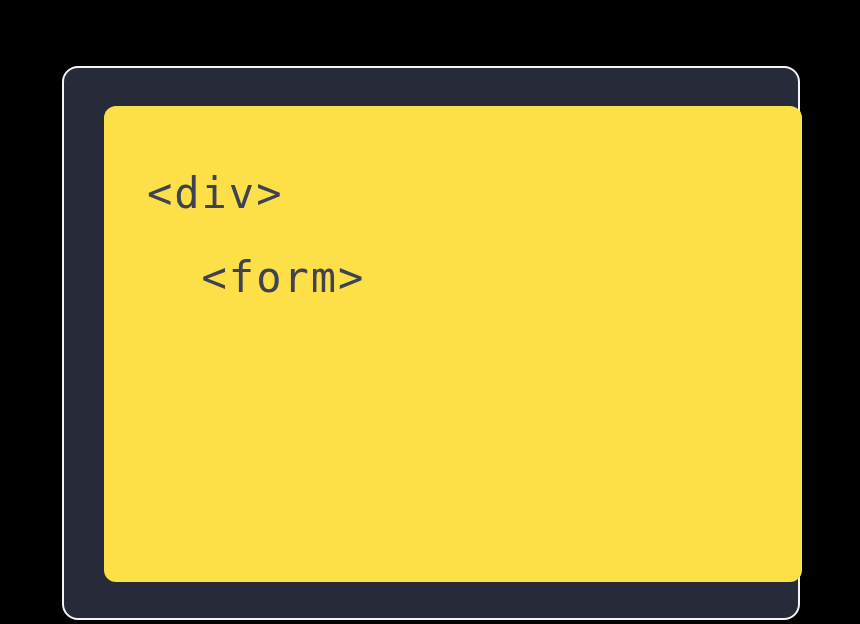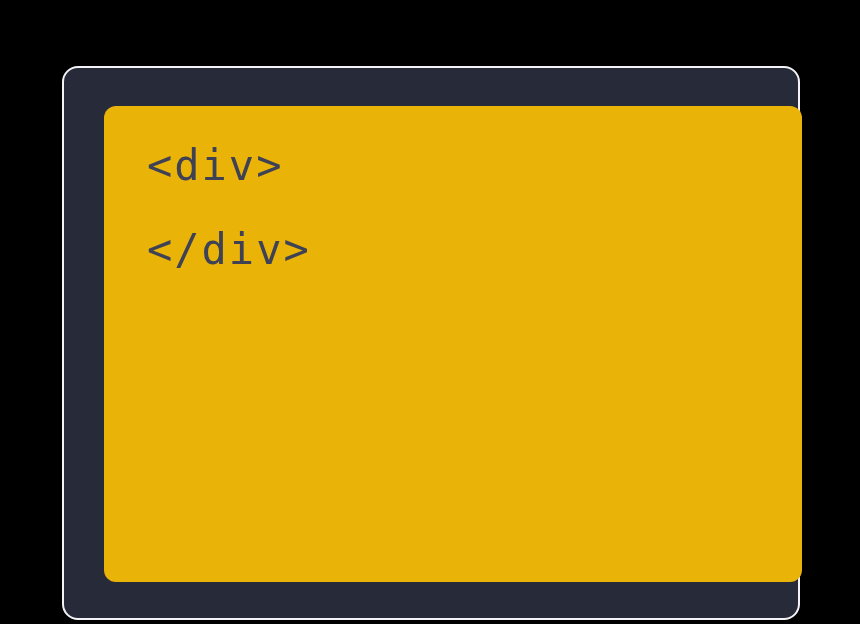--- a/index.html
+++ b/index.html
@@ -27,39 +27,39 @@
       background: #272b39;
       border: 2px solid #f2f2f7;
       border-radius: 16px;
     }
     .code-panel {
       position: absolute;
       left: 40px;
       top: 38px;
       width: 698px;
       height: 476px;
-      background: #eab308;
+      background: #fde047;
       border-radius: 12px;
-      padding: 18px 0 0 43px;
+      padding: 46px 0 0 43px;
       overflow: hidden;
     }
     .code-line {
       display: block;
       white-space: pre;
       font-family: "DejaVu Sans Mono", monospace;
       font-size: 42px;
       line-height: 84px;
       height: 84px;
       color: #3f4254;
       letter-spacing: 2px;
     }
   </style>
 </head>
 <body>
 
 <div class="stage">
   <div class="code-card-frame">
     <div class="code-panel">
       <span class="code-line">&lt;div&gt;</span>
-      <span class="code-line">&lt;/div&gt;</span>
+      <span class="code-line">  &lt;form&gt;</span>
     </div>
   </div>
 </div>
 
 </body></html>

